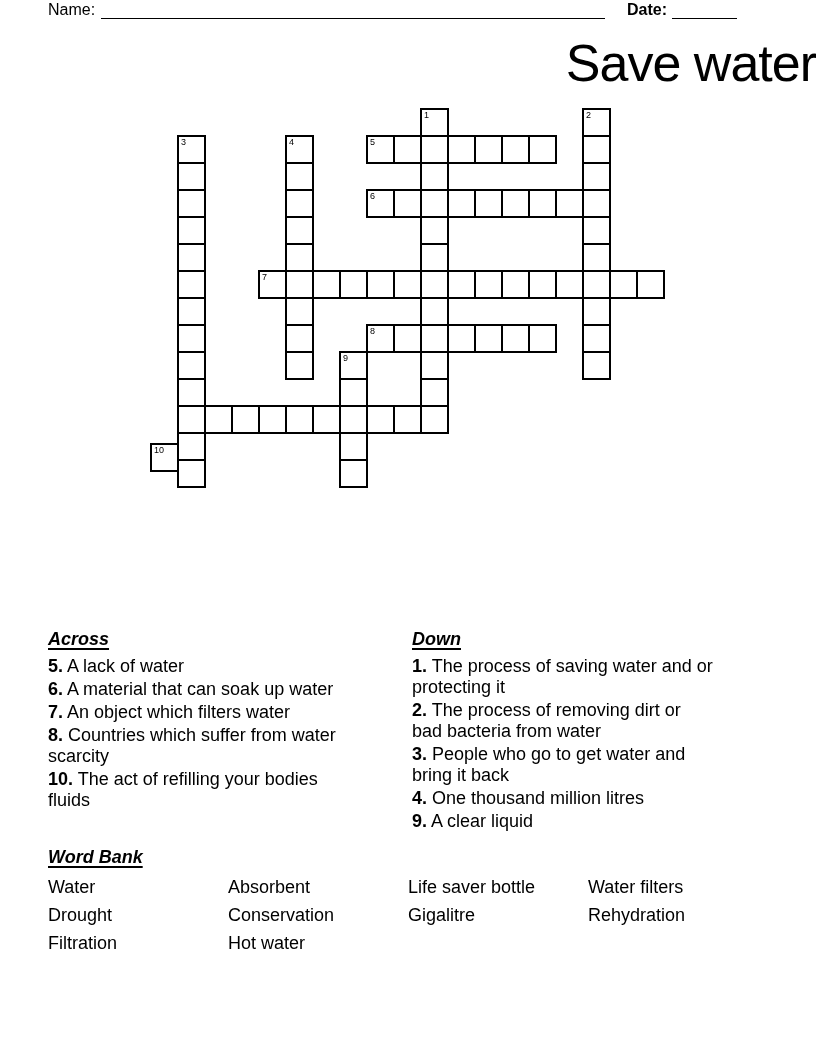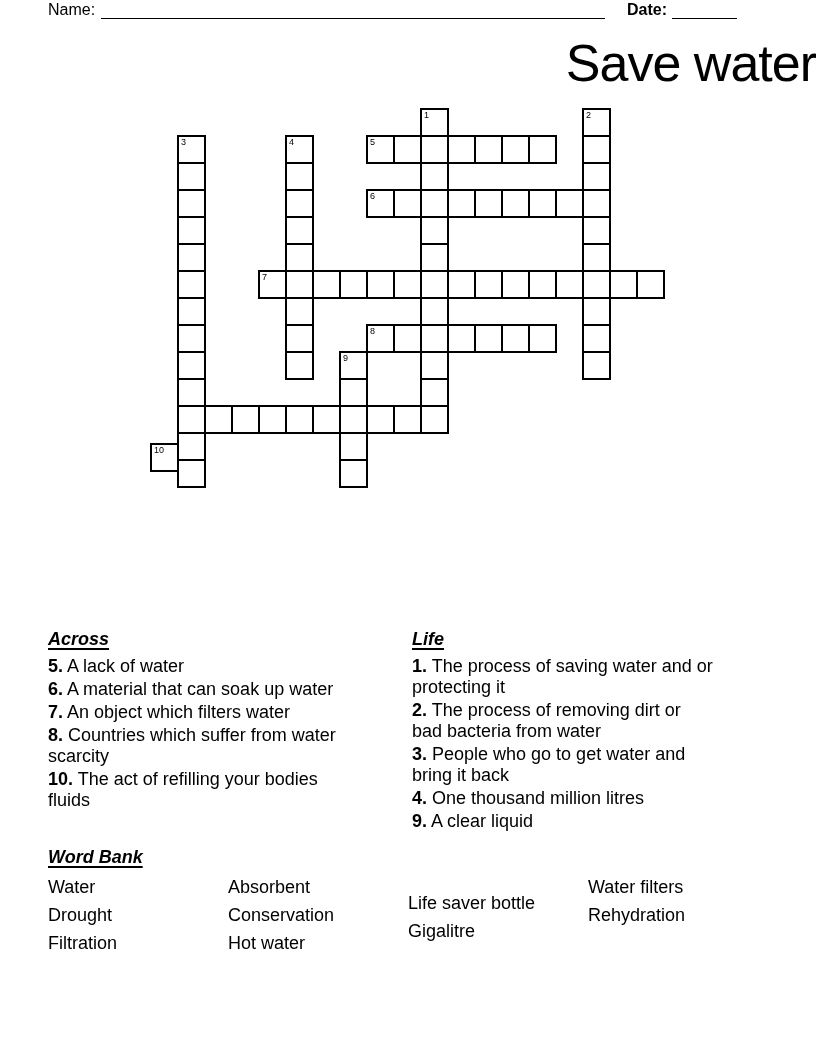--- a/index.html
+++ b/index.html
@@ -186,21 +186,21 @@
           <span class="ln">scarcity</span>
         </p>
         <p class="clue">
           <span class="ln"><b>10.</b> The act of refilling your bodies</span>
           <span class="ln">fluids</span>
         </p>
       </div>
   </div>
 
   <div class="clues clues-down">
-    <p class="sec-heading">Life</p>
+    <p class="sec-heading">Down</p>
     <div>
         <p class="clue">
           <span class="ln"><b>1.</b> The process of saving water and or</span>
           <span class="ln">protecting it</span>
         </p>
         <p class="clue">
           <span class="ln"><b>2.</b> The process of removing dirt or</span>
           <span class="ln">bad bacteria from water</span>
         </p>
         <p class="clue">
@@ -222,21 +222,21 @@
         <div class="wb-col" style="left: 0px;">
           <span class="wb-word">Water</span>
           <span class="wb-word">Drought</span>
           <span class="wb-word">Filtration</span>
         </div>
         <div class="wb-col" style="left: 180px;">
           <span class="wb-word">Absorbent</span>
           <span class="wb-word">Conservation</span>
           <span class="wb-word">Hot water</span>
         </div>
-        <div class="wb-col" style="left: 360px; margin-top: 16px;">
+        <div class="wb-col" style="left: 360px;">
           <span class="wb-word">Life saver bottle</span>
           <span class="wb-word">Gigalitre</span>
         </div>
         <div class="wb-col" style="left: 540px;">
           <span class="wb-word">Water filters</span>
           <span class="wb-word">Rehydration</span>
         </div>
       </div>
   </div>
 

